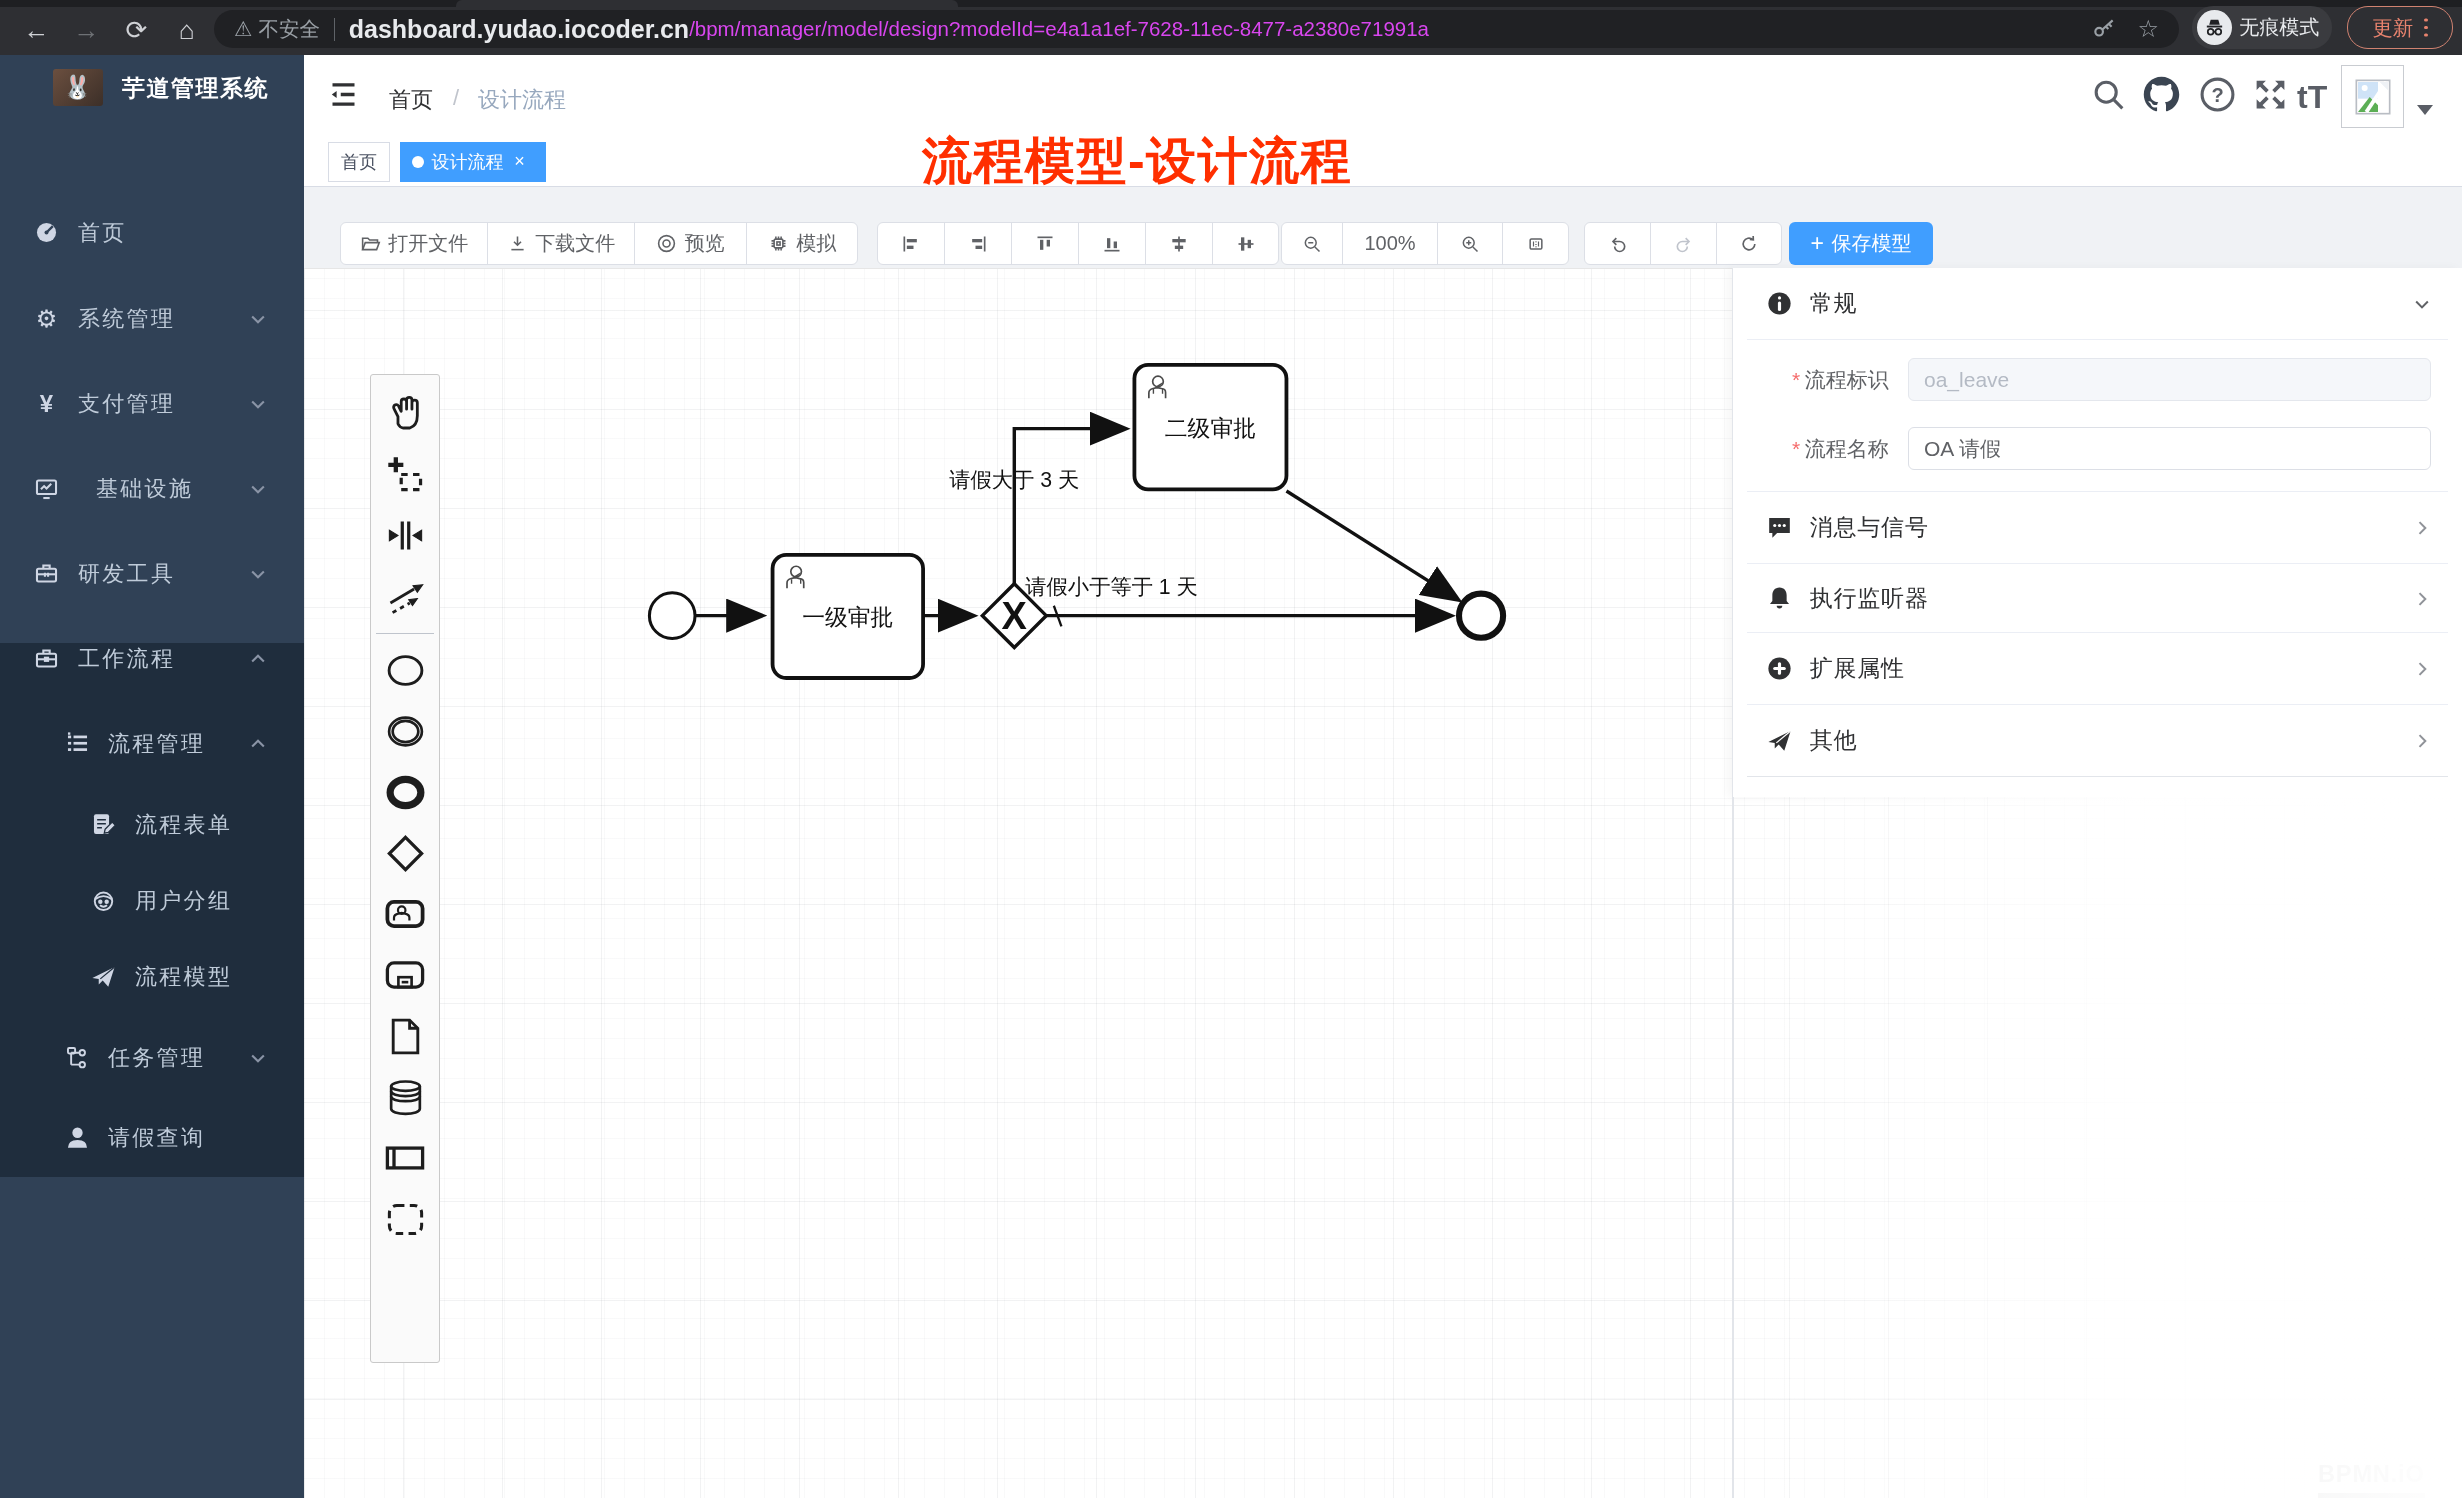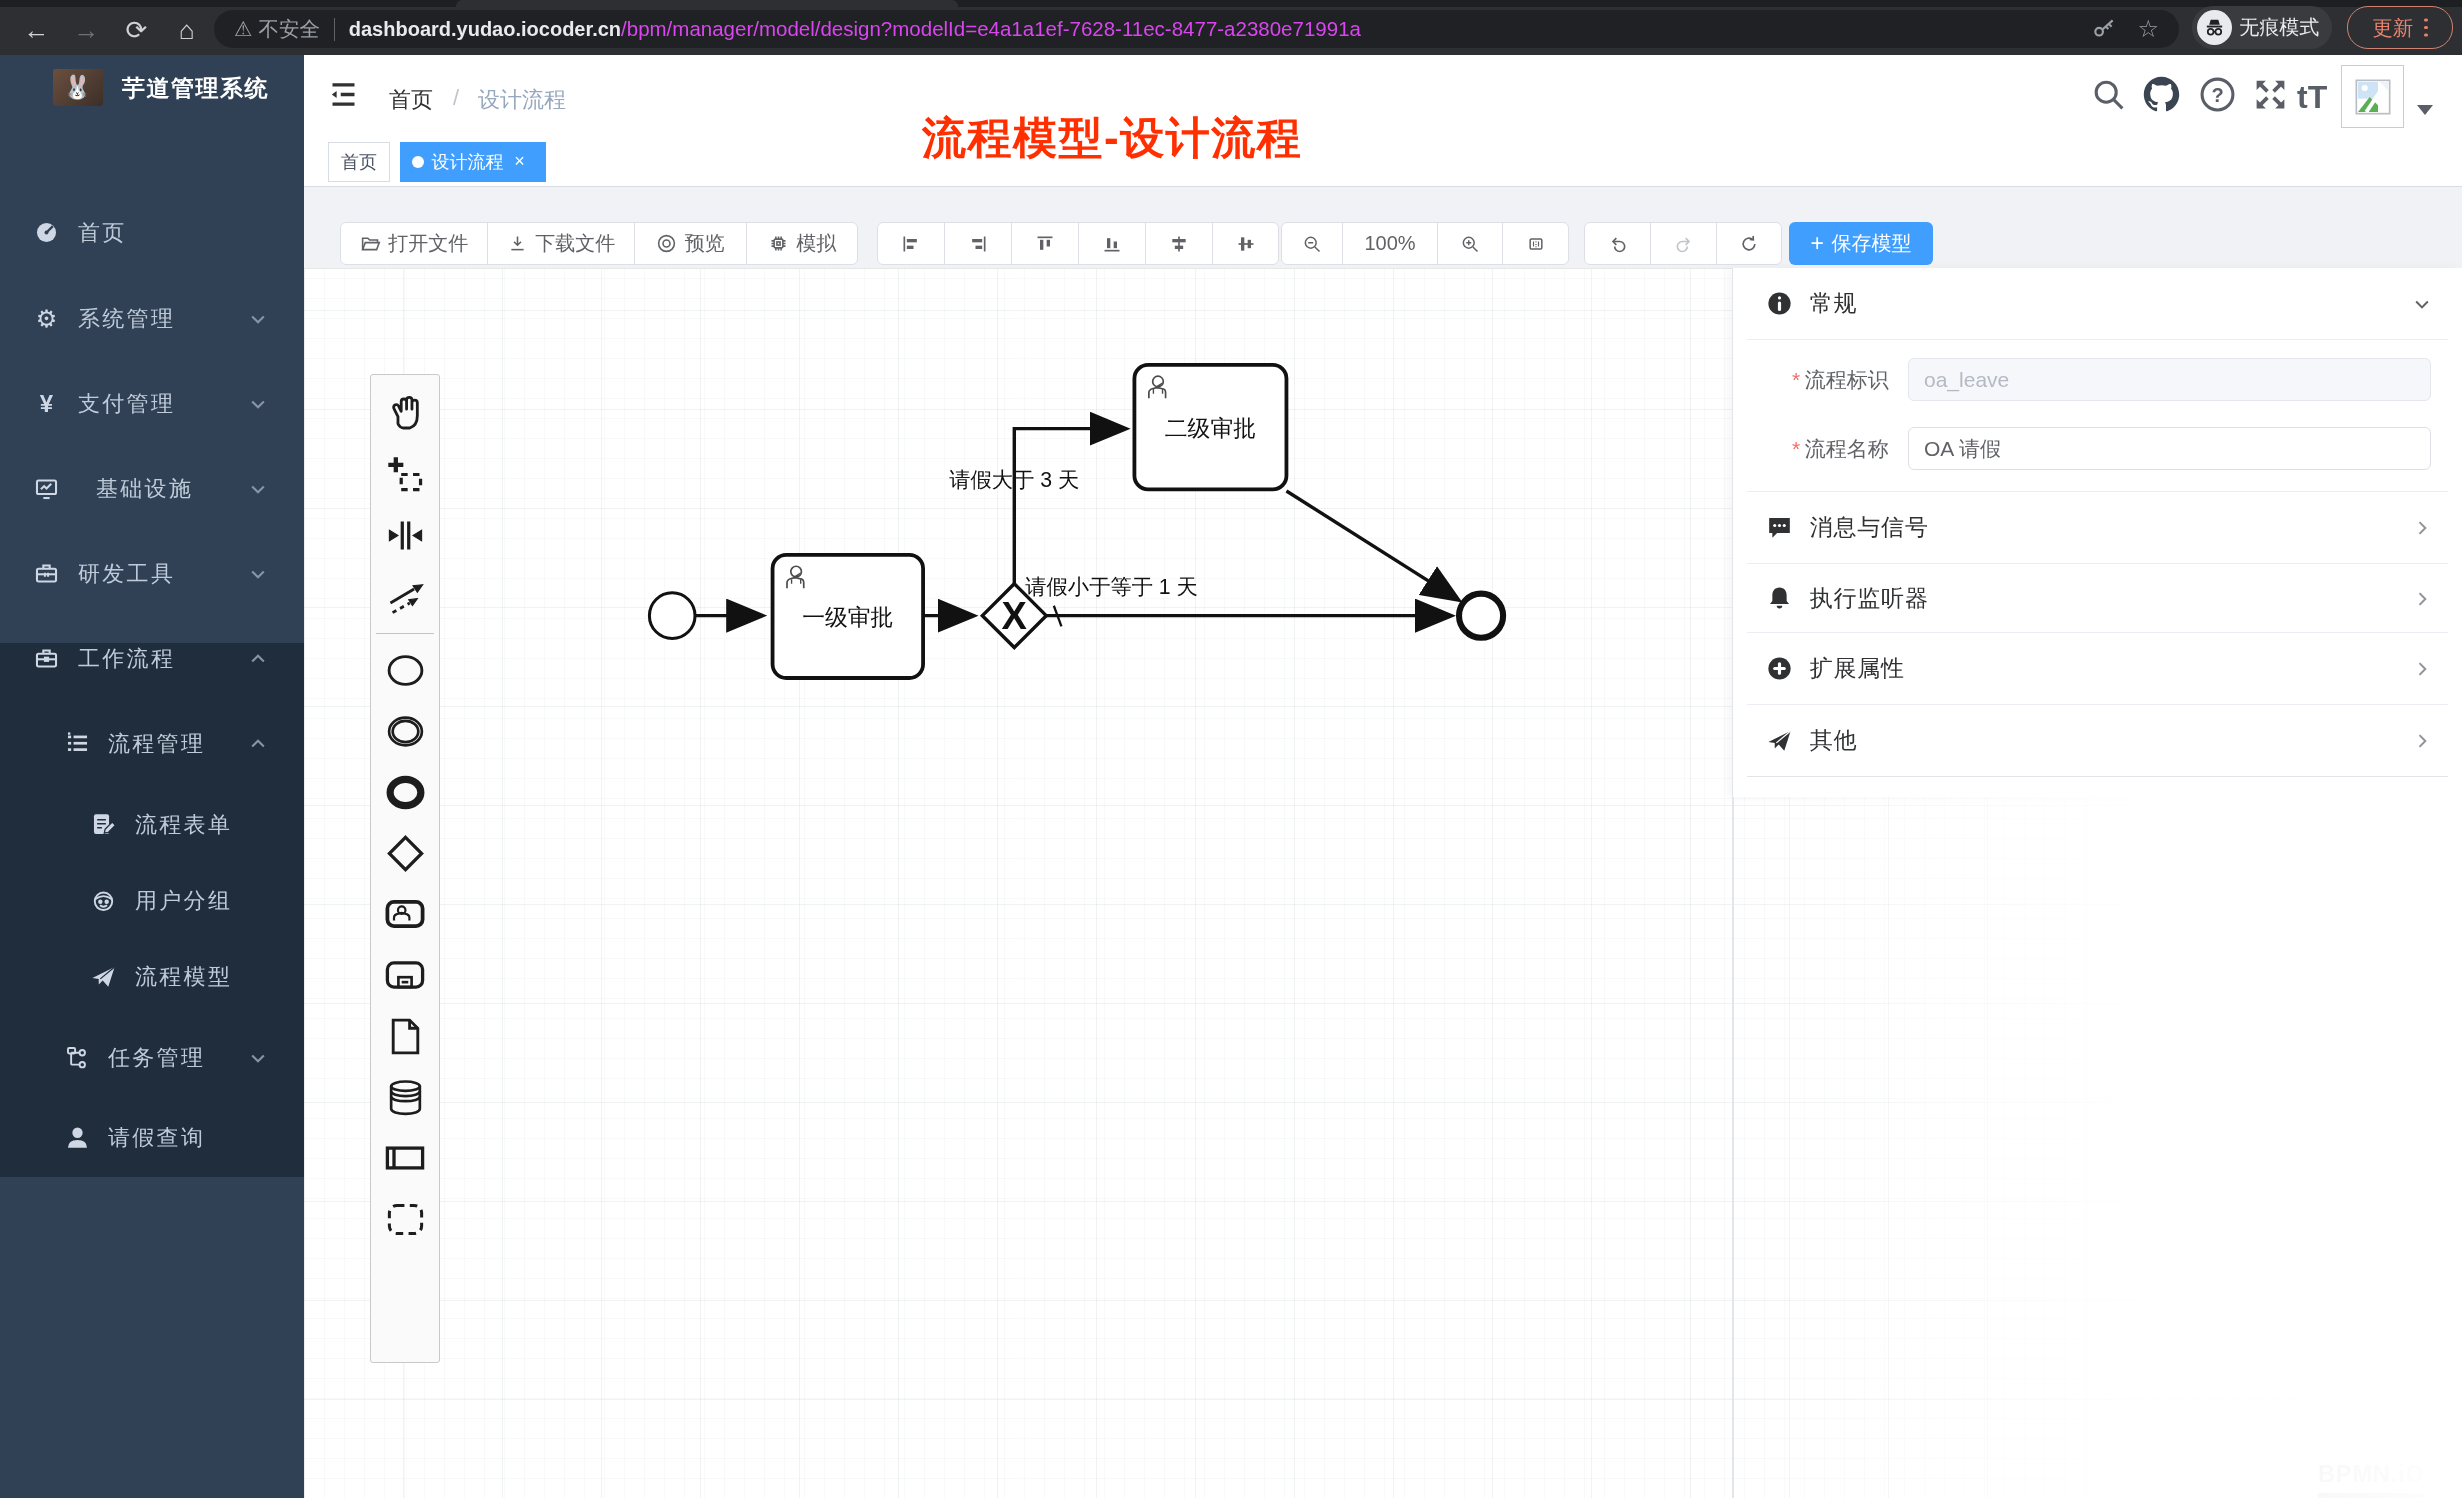--- a/index.html
+++ b/index.html
@@ -9,42 +9,42 @@
   svg{display:block;}
   
   .chrome{left:0;top:0;width:2462px;height:55px;background:#2e2f33;}
   .chrome-topstrip{left:0;top:0;width:2462px;height:6.8px;background:#1e1f22;}
   .chrome-topstrip .activetab{position:absolute;left:456px;top:0;width:502px;height:6.8px;background:#2e2f33;border-radius:6px 6px 0 0;}
   .navbtn{top:13.7px;width:33px;height:33px;color:#cfd1d5;font-size:26px;line-height:33px;text-align:center;}
   .navbtn.dim{color:#6e7175;}
   .urlpill{left:214px;top:10px;width:1965px;height:38px;background:#202124;border-radius:19px;display:flex;align-items:center;}
   .sec{color:#9aa0a6;font-size:20.5px;display:flex;align-items:center;gap:6px;margin-left:20px;}
   .urlsep{width:1.5px;height:23px;background:#5f6368;margin:0 13.7px;}
-  .urldomain{color:#e8eaed;font-size:20px;font-weight:bold;}
+  .urldomain{color:#e8eaed;font-size:25px;font-weight:bold;}
   .urlpath{color:#d946ef;font-size:20.5px;}
   .incog{left:2192px;top:6px;width:140px;height:43px;background:#3a3b3f;border-radius:21px;display:flex;align-items:center;color:#e8eaed;font-size:20px;gap:7.6px;padding-left:4.6px;box-sizing:border-box;}
   .incog-circle{width:35px;height:35px;border-radius:50%;background:#e8eaed;display:flex;align-items:center;justify-content:center;}
   .updatepill{left:2347px;top:6px;width:106px;height:43px;border:1.5px solid #d08270;border-radius:21px;box-sizing:border-box;display:flex;align-items:center;justify-content:center;gap:10.6px;color:#e8836e;font-size:20.5px;}
   .dots3{display:inline-block;width:3.8px;height:3.8px;border-radius:50%;background:#e8836e;box-shadow:0 7.6px 0 #e8836e,0 -7.6px 0 #e8836e;}
   
   .sidebar{left:0;top:55px;width:304px;height:1443px;background:#304156;}
   .side-sub{position:absolute;left:0;top:588px;width:304px;height:534px;background:#1f2d3d;}
   .logo-row{position:absolute;left:0;top:10.6px;width:304px;height:58px;}
   .logo-img{position:absolute;left:53px;top:3px;width:50px;height:37px;border-radius:3px;background:linear-gradient(135deg,#6b4f3f,#3c2f28);display:flex;align-items:center;justify-content:center;font-size:23px;}
   .logo-title{position:absolute;left:122px;top:7.6px;color:#fff;font-size:23px;font-weight:bold;letter-spacing:1.5px;}
   .srow{position:absolute;width:304px;height:79px;display:flex;align-items:center;color:#bfcbd9;font-size:22px;cursor:pointer;}
   .srow .sicon{position:absolute;width:27px;height:27px;}
   .srow .slabel{position:absolute;letter-spacing:2.3px;}
   .chev{position:absolute;left:248px;width:20px;height:20px;}
   .glyph-icon{font-size:24px;color:#cfd6e4;line-height:27px;text-align:center;width:27px;}
   
   .apphead{left:304px;top:55px;width:2158px;height:80px;background:#fff;}
   .hambtn{position:absolute;left:327px;top:78px;width:33px;height:33px;}
   .crumb{position:absolute;top:85px;font-size:22px;}
-  .annotation{left:922px;top:109px;font-weight:bold;font-size:44px;letter-spacing:1.5px;z-index:5;}
+  .annotation{left:922px;top:128px;font-weight:bold;font-size:50px;letter-spacing:1.5px;z-index:5;}
   .hicon{position:absolute;top:76px;width:37px;height:37px;color:#5a5e66;}
   .avatarbox{position:absolute;left:2341px;top:65px;width:61px;height:61px;border:1.5px solid #c9ccd1;background:#fff;display:flex;align-items:center;justify-content:center;}
   .caret-down{position:absolute;left:2417px;top:105px;width:0;height:0;border:8.4px solid transparent;border-top:10px solid #5a5e66;}
   
   .tabbar{left:304px;top:135px;width:2158px;height:52px;background:#fff;border-bottom:1.5px solid #d8dce5;box-sizing:border-box;}
   .tag{position:absolute;top:6.8px;height:40px;display:flex;align-items:center;box-sizing:border-box;font-size:18px;padding:0 12px;}
   .tag.plain{left:24px;width:62px;border:1.5px solid #d8dce5;color:#495060;background:#fff;justify-content:center;}
   .tag.active{left:96px;width:146px;background:#409eff;color:#fff;gap:7.6px;}
   .tagdot{width:12px;height:12px;border-radius:50%;background:#fff;}
   .tagx{font-size:18px;margin-left:3px;}

